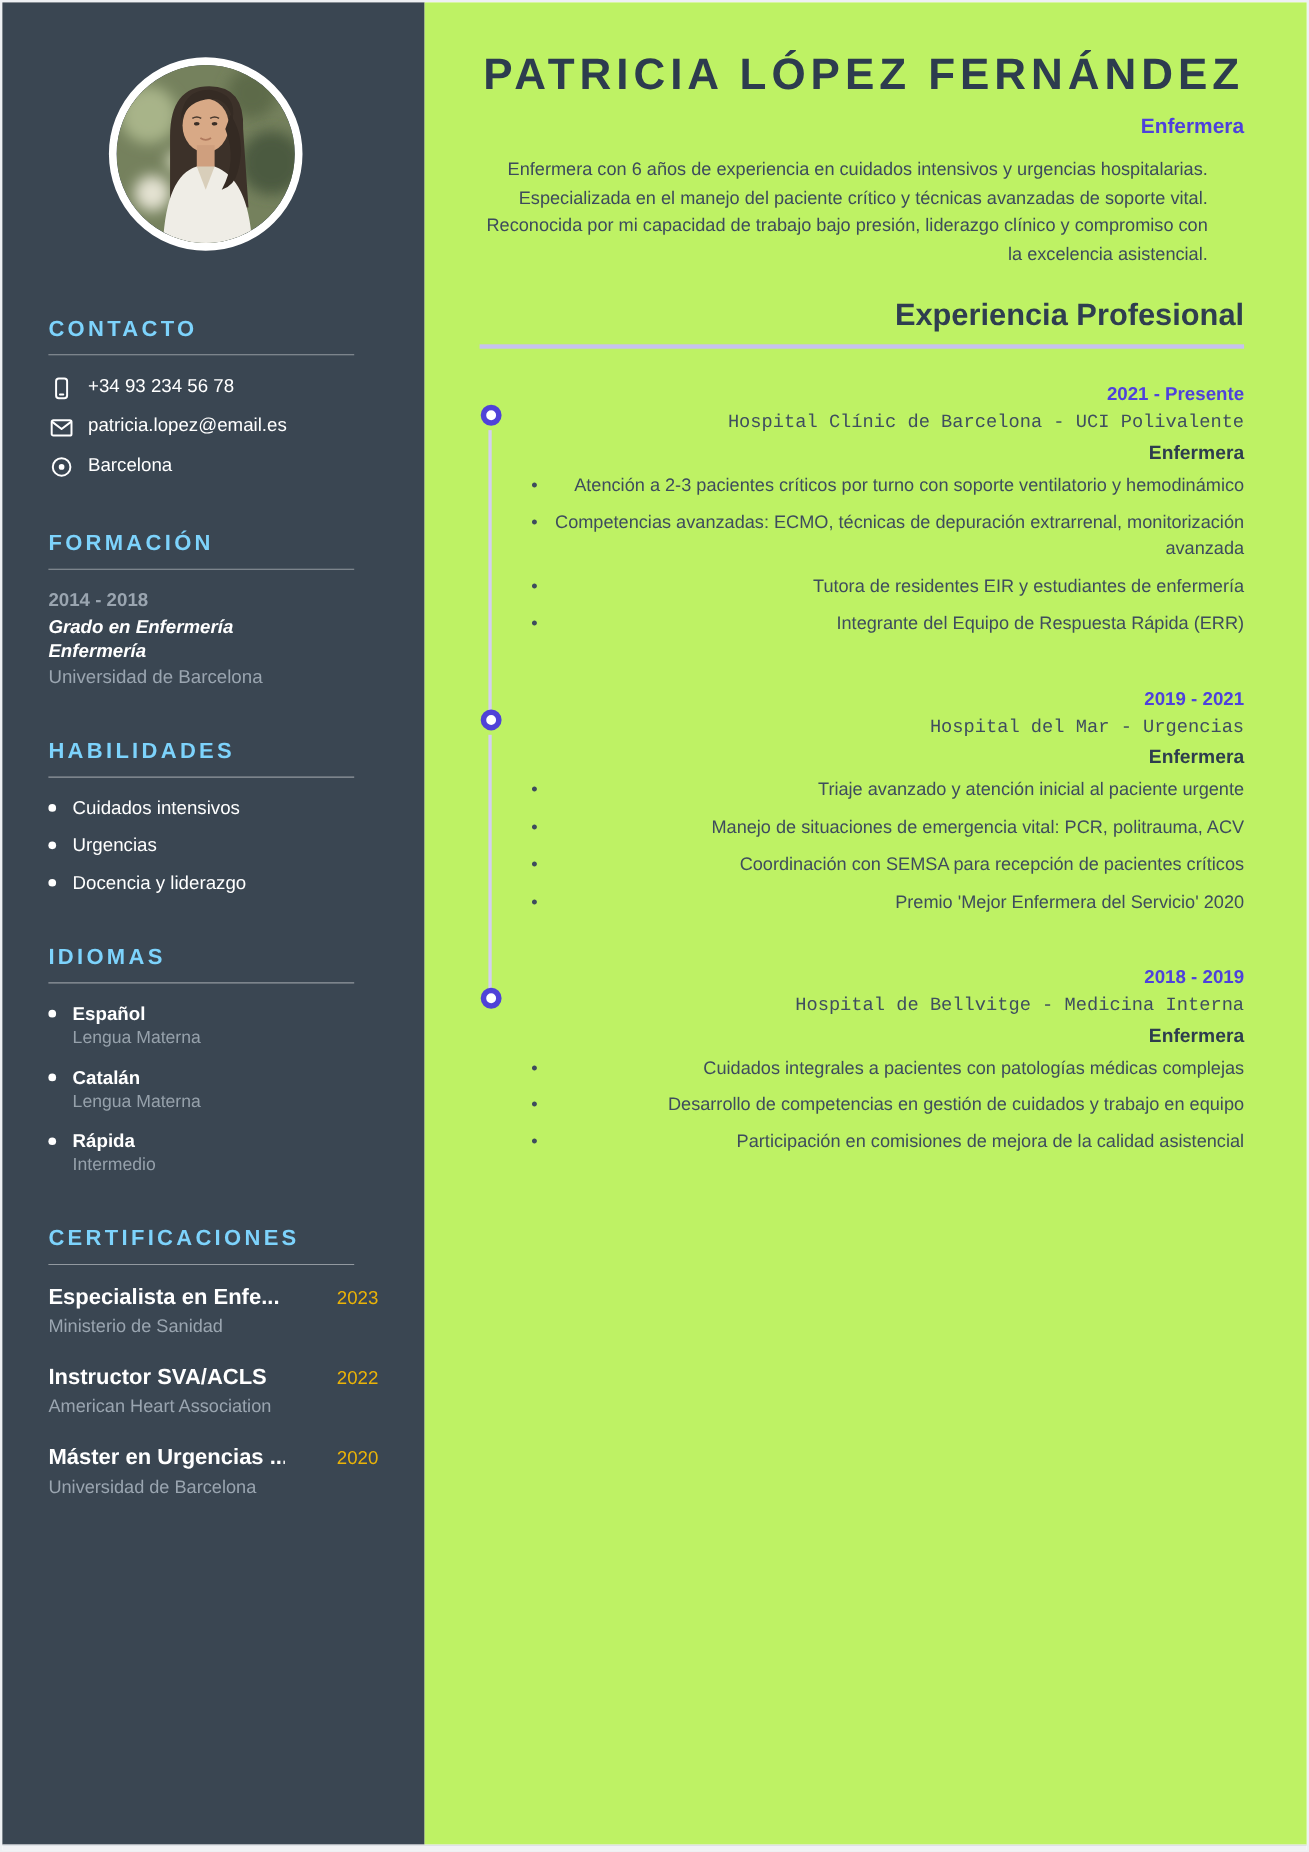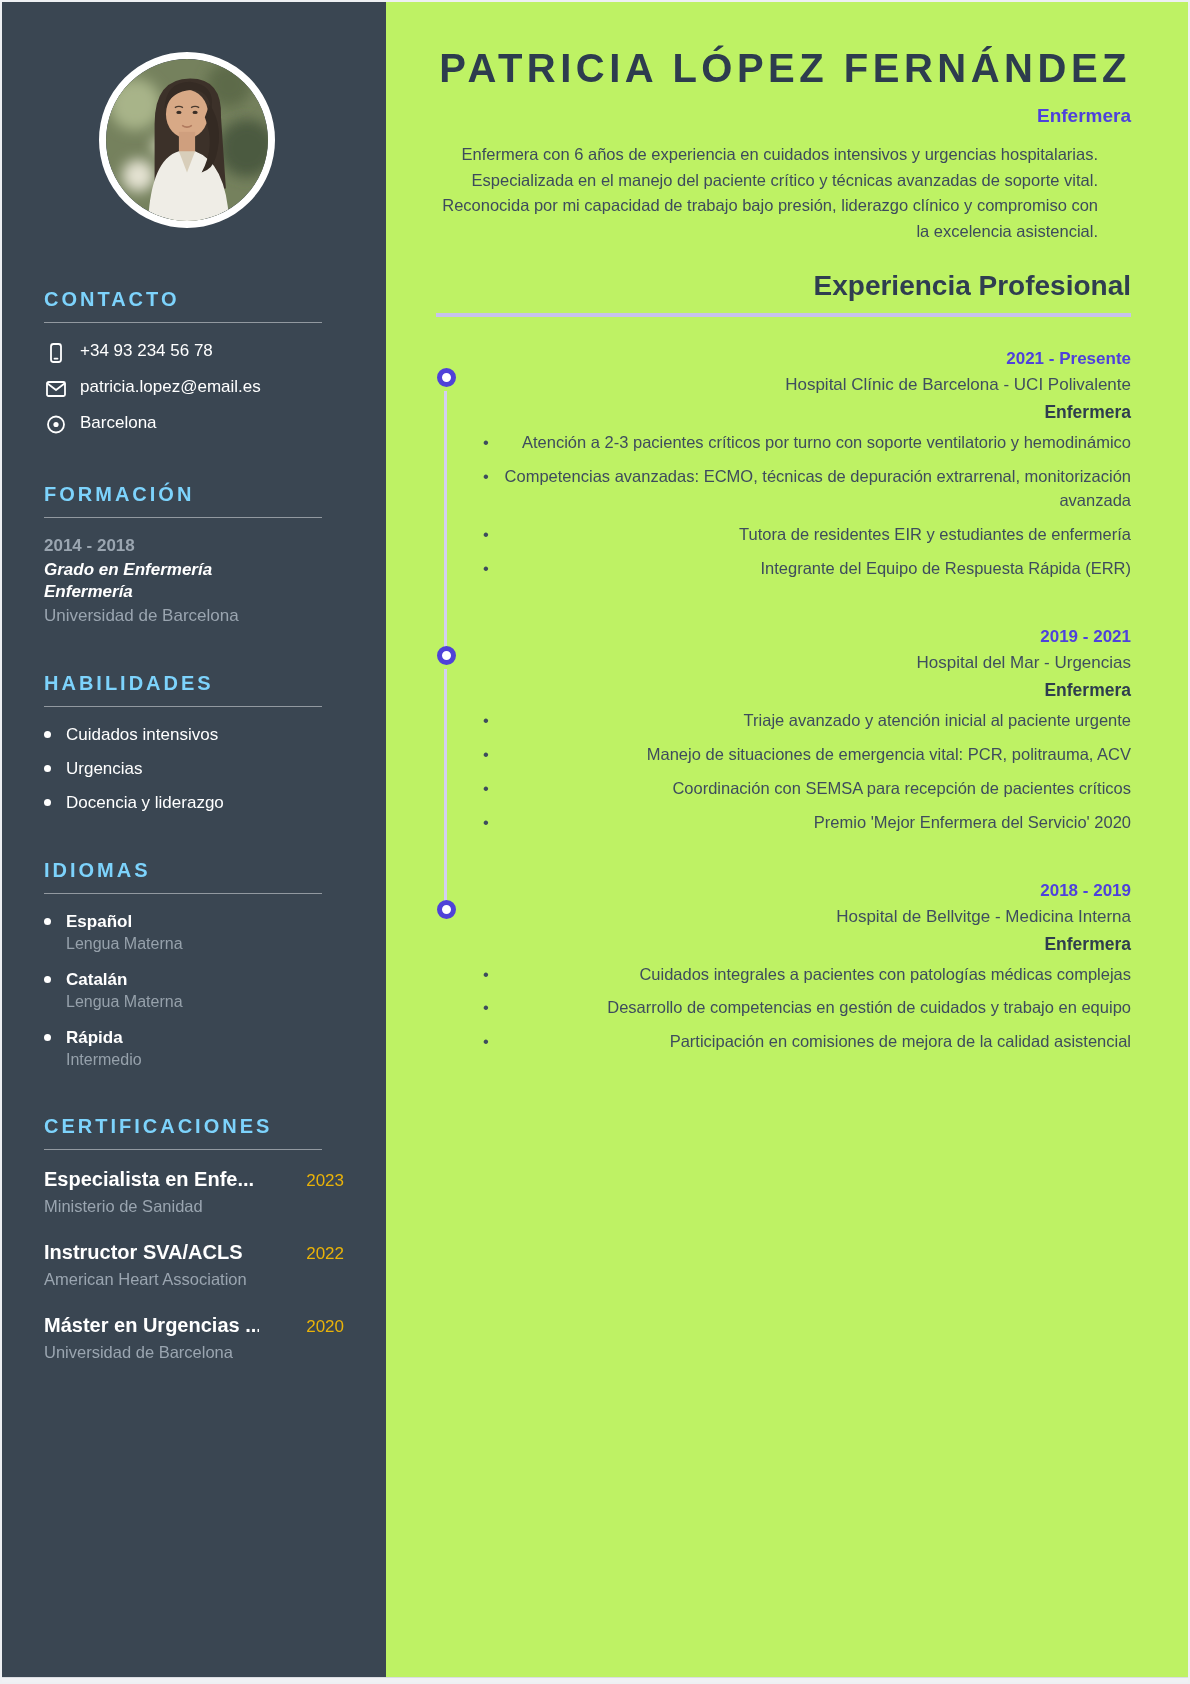--- a/index.html
+++ b/index.html
@@ -88,21 +88,21 @@
   .entry::before {
     content: ''; position: absolute; left: 0.5px; top: 19px;
     width: 9px; height: 9px; background: #fff;
     border: 5px solid #4f42d8; border-radius: 50%; z-index: 1;
   }
   .entry:not(:last-child)::after {
     content: ''; position: absolute; left: 8px; top: 42px; bottom: -66px;
     width: 3px; background: #d3cff2;
   }
   .entry-date { font-size: 17px; font-weight: 700; color: #4e41dc; margin-bottom: 6px; }
-  .entry-company { font-size: 17px; color: #3f4e5f; margin-bottom: 7px; }
+  .entry-company { font-size: 17px; color: #3f4e5f; margin-bottom: 7px; font-family: Liberation Mono, monospace; }
   .entry-role { font-size: 17.5px; font-weight: 700; color: #2e3d4e; margin-bottom: 8px; }
   ul.entry-bullets { list-style: none; margin: 0; padding: 0; max-width: 650px; }
   .bullet {
     position: relative; padding-left: 16px; margin-bottom: 10px;
     font-size: 16.5px; line-height: 1.45; color: #3e4c5d;
   }
   .bullet::before { content: '•'; position: absolute; left: 0; color: #3e4c5d; }
 </style>
 </head>
 <body>

